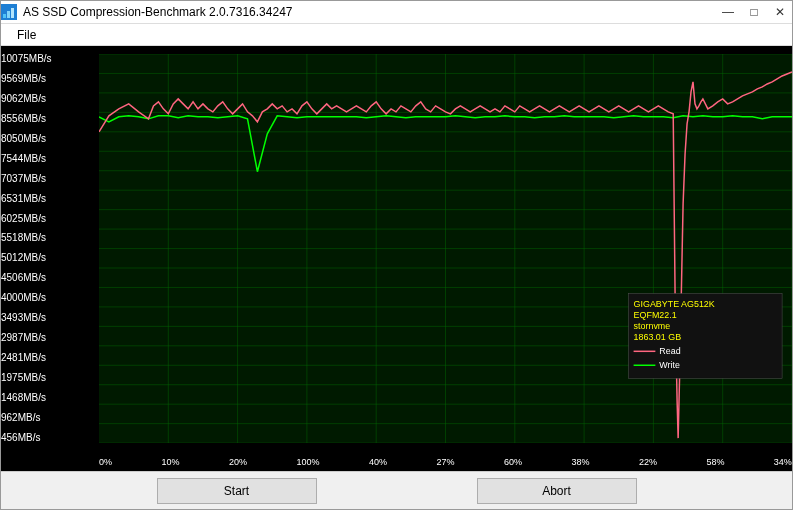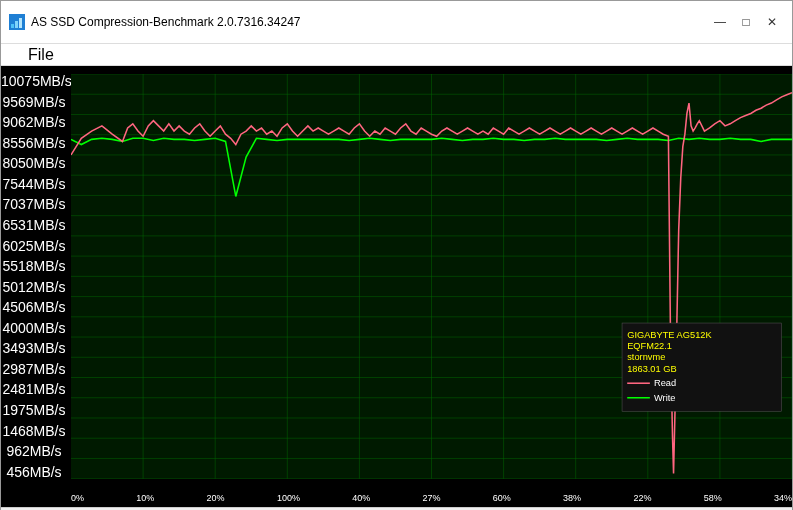--- a/index.html
+++ b/index.html
@@ -19,23 +19,23 @@
       border: 1px solid #999;
       display: flex;
       flex-direction: column;
     }
 
     .title-bar {
       background: #fff;
       display: flex;
       align-items: center;
       justify-content: space-between;
-      padding: 6px 8px;
+      padding: 6px 0;
       border-bottom: 1px solid #ddd;
-      height: 43px;
+      height: 23px;
       flex-shrink: 0;
     }
 
     .title-bar-left {
       display: flex;
       align-items: center;
       gap: 6px;
       font-size: 12px;
       color: #000;
     }
@@ -71,22 +71,21 @@
       border-bottom: 1px solid #ddd;
       height: 22px;
       flex-shrink: 0;
       display: flex;
       align-items: center;
     }
 
     .menu-item {
       padding: 2px 8px;
       cursor: pointer;
-      font-size: 16px;
-      margin-left: 11px;
+      font-size: 12px;
     }
 
     .chart-area {
       flex: 1;
       display: flex;
       background: #000;
       position: relative;
       padding: 8px 0 28px 70px;
     }
 
@@ -97,29 +96,30 @@
       bottom: 28px;
       width: 70px;
       display: flex;
       flex-direction: column;
       justify-content: space-between;
       padding-right: 4px;
     }
 
     .y-label {
       color: #fff;
-      font-size: 14px;
-      text-align: center;
+      font-size: 10px;
+      text-align: left;
       line-height: 1;
     }
 
     .chart-inner {
       flex: 1;
       position: relative;
       background: #000;
+      margin-left: 28px;
     }
 
     .x-axis-labels {
       position: absolute;
       bottom: -24px;
       left: 0;
       right: 0;
       display: flex;
       justify-content: space-between;
     }

